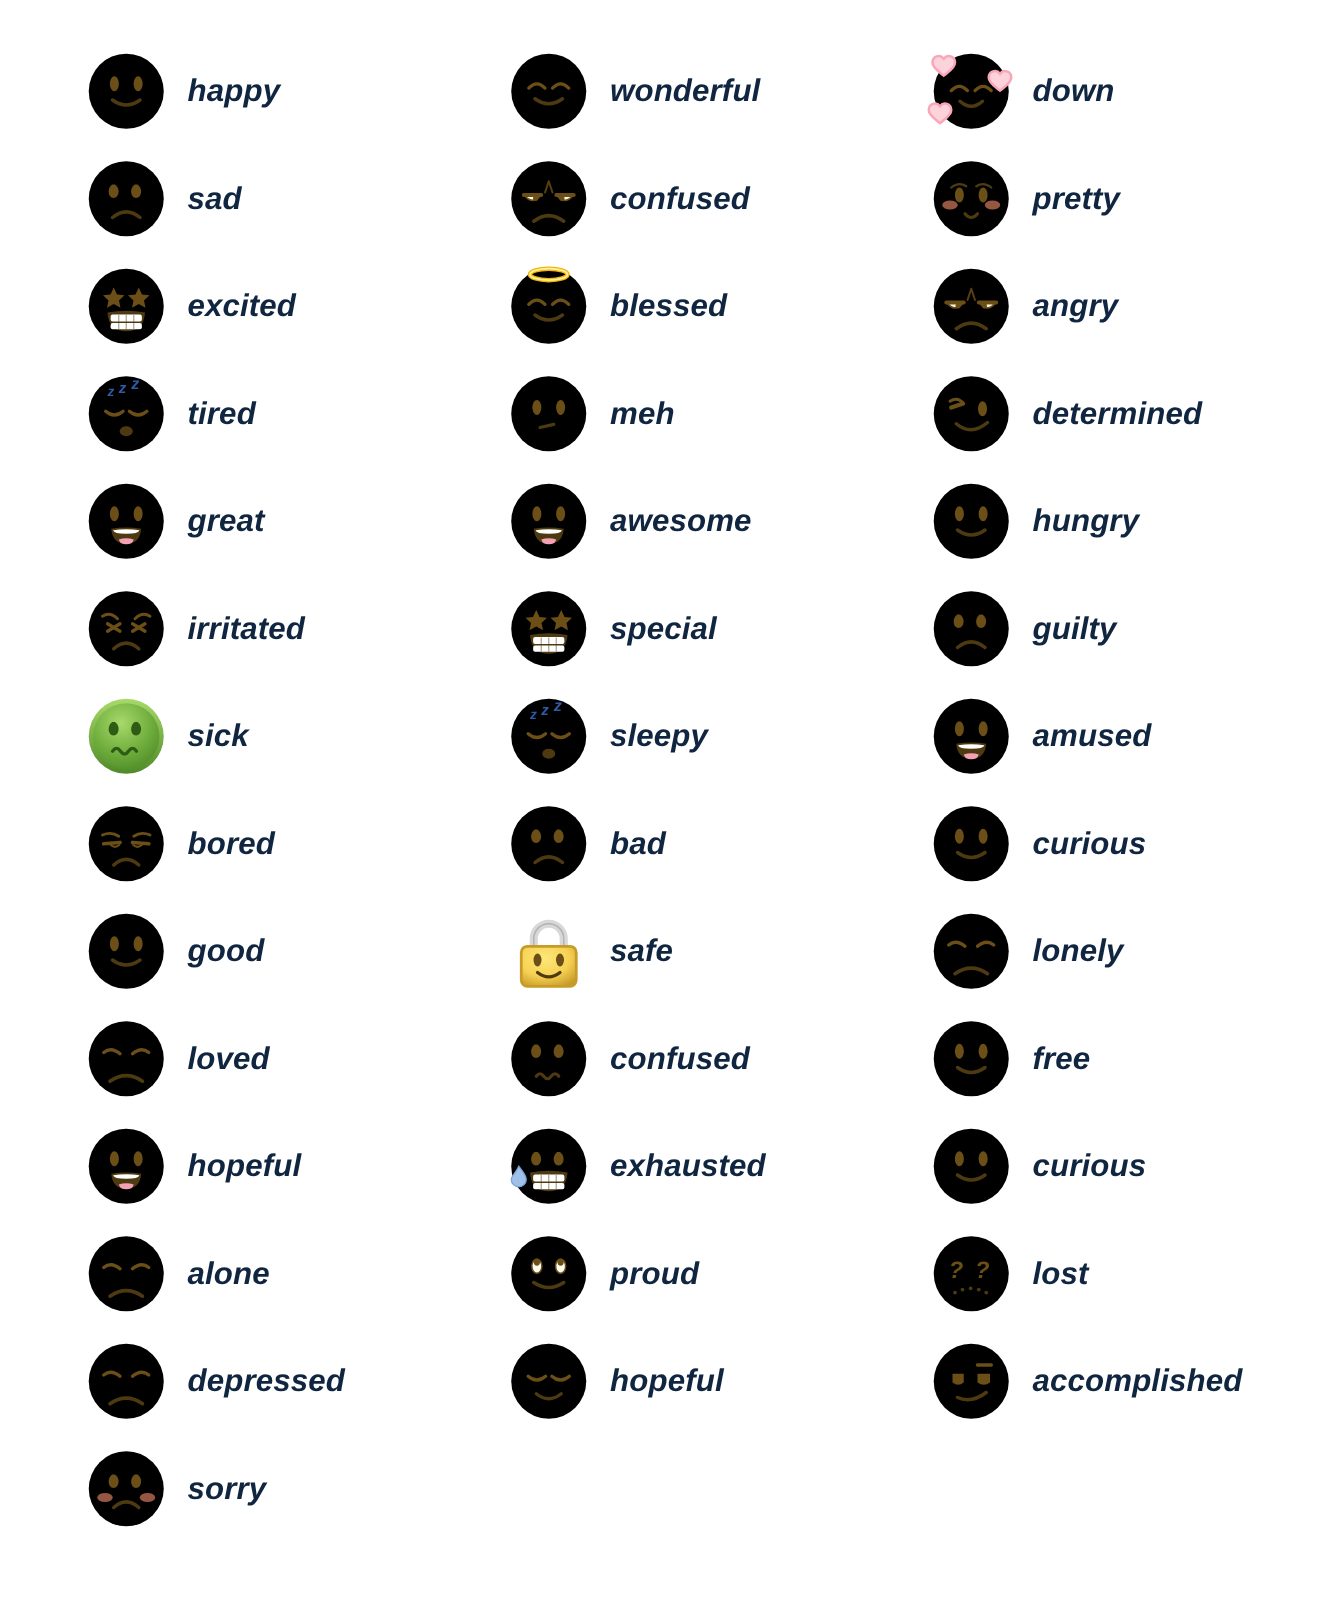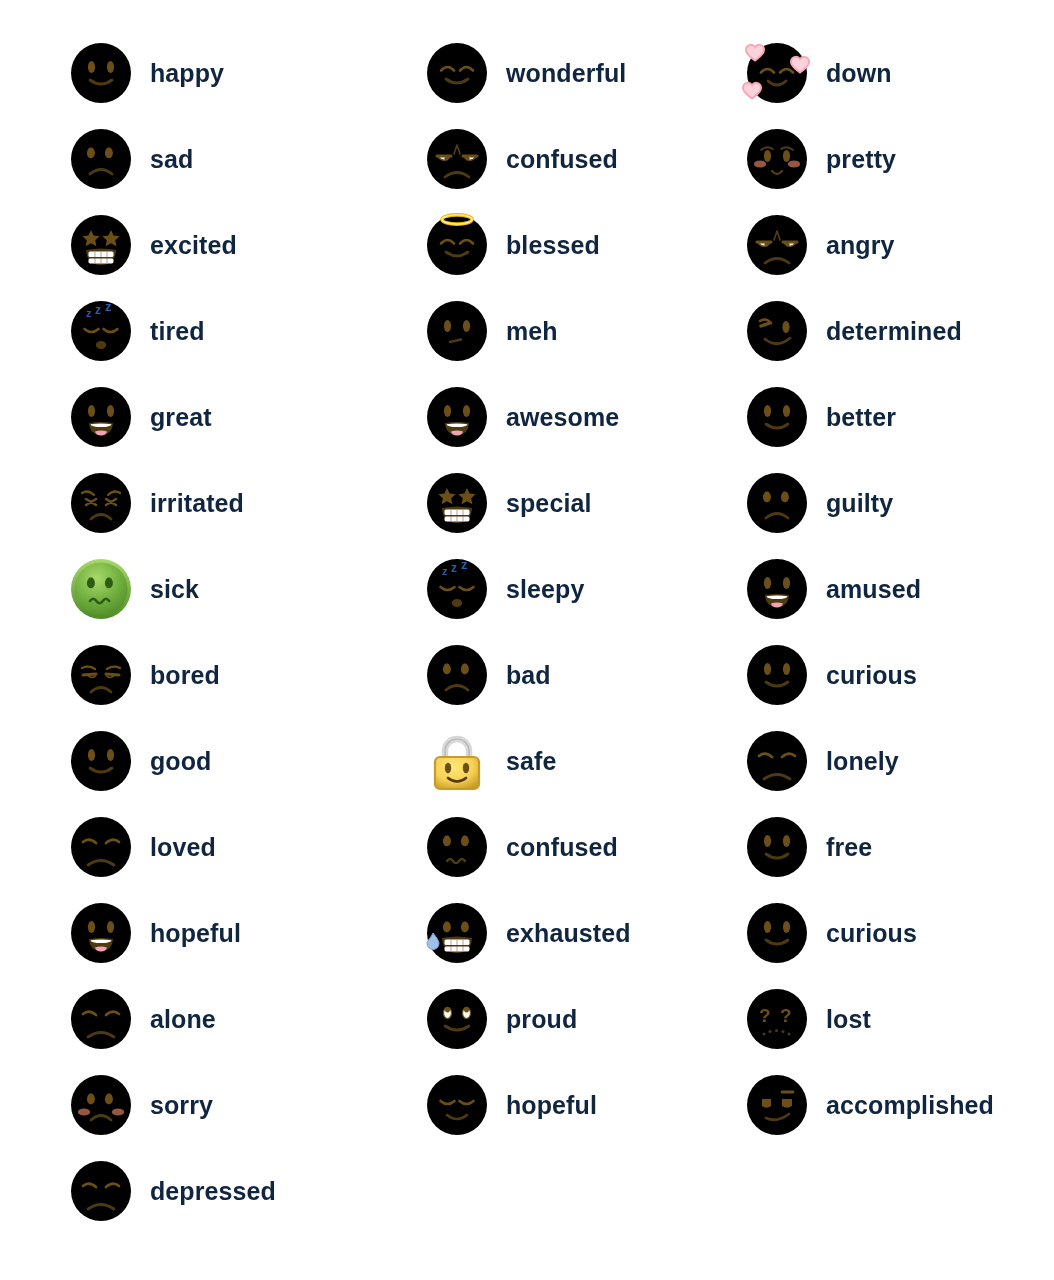--- a/index.html
+++ b/index.html
@@ -10,27 +10,28 @@
   body {
     width: 1054px;
     height: 1280px;
     font-family: "Liberation Sans", sans-serif;
     overflow: hidden;
   }
   #grid {
     position: relative;
     width: 1054px;
     height: 1112px;
+    font-style: italic;
   }
   .col {
     position: absolute;
     top: 30px;
   }
   .col-0 { left: 68px; }
-  .col-1 { left: 424px; }
+  .col-1 { left: 406px; }
   .col-2 { left: 744px; }
 
   .row {
     display: flex;
     align-items: center;
     height: 86px;
     width: 330px;
   }
   .emoji-wrap {
     width: 66px;
@@ -352,63 +353,63 @@
      <path d="M37,28 q7,-6 13,-1" fill="none" stroke="#6b4f17" stroke-width="2.7" stroke-linecap="round"></path>
             <path d="M19,50 Q32,41 45,50" fill="none" stroke="#4e3a10" stroke-width="2.8" stroke-linecap="round"></path>
           </svg>
         </div>
         <span class="label">alone</span>
       </div>
       <div class="row">
         <div class="emoji-wrap">
           <svg viewBox="0 0 64 64" xmlns="http://www.w3.org/2000/svg">
   <defs>
+    <radialGradient id="fgg13" cx="42%" cy="30%" r="78%">
+      <stop offset="0%" stop-color="undefined"></stop>
+      <stop offset="58%" stop-color="undefined"></stop>
+      <stop offset="100%" stop-color="undefined"></stop>
+    </radialGradient>
+    <linearGradient id="rgg13" x1="0" y1="0" x2="0" y2="1">
+      <stop offset="0%" stop-color="undefined"></stop>
+      <stop offset="100%" stop-color="undefined"></stop>
+    </linearGradient>
+  </defs>
+            <circle cx="32" cy="32" r="30" fill="url(#rgg13)"></circle>
+            <circle cx="32" cy="32" r="26.5" fill="url(#fgg13)"></circle>
+            <path d="M14,27 q6,-5 13,1" fill="none" stroke="#6b4f17" stroke-width="2.7" stroke-linecap="round"></path>
+     <path d="M37,28 q7,-6 13,-1" fill="none" stroke="#6b4f17" stroke-width="2.7" stroke-linecap="round"></path>
+            <path d="M19,50 Q32,41 45,50" fill="none" stroke="#4e3a10" stroke-width="2.8" stroke-linecap="round"></path>
+          </svg>
+        </div>
+        <span class="label">depressed</span>
+      </div>
+      <div class="row">
+        <div class="emoji-wrap">
+          <svg viewBox="0 0 64 64" xmlns="http://www.w3.org/2000/svg">
+  <defs>
     <radialGradient id="fgg12" cx="42%" cy="30%" r="78%">
       <stop offset="0%" stop-color="undefined"></stop>
       <stop offset="58%" stop-color="undefined"></stop>
       <stop offset="100%" stop-color="undefined"></stop>
     </radialGradient>
     <linearGradient id="rgg12" x1="0" y1="0" x2="0" y2="1">
       <stop offset="0%" stop-color="undefined"></stop>
       <stop offset="100%" stop-color="undefined"></stop>
     </linearGradient>
   </defs>
             <circle cx="32" cy="32" r="30" fill="url(#rgg12)"></circle>
             <circle cx="32" cy="32" r="26.5" fill="url(#fgg12)"></circle>
             <path d="M23 20.5 c3.2 2.4 3.6 6.4 1.9 9 -1.6 2.4 -4.6 2.4 -6.1 0 -1.6 -2.6 -1.1 -6.6 1.9 -9 z" fill="#6b4f17"></path>
             <path d="M41 20.5 c3.2 2.4 3.6 6.4 1.9 9 -1.6 2.4 -4.6 2.4 -6.1 0 -1.6 -2.6 -1.1 -6.6 1.9 -9 z" fill="#6b4f17"></path>
             <ellipse cx="15" cy="39" rx="6.2" ry="3.6" fill="#f08a6a" opacity="0.62"></ellipse>
    <ellipse cx="49" cy="39" rx="6.2" ry="3.6" fill="#f08a6a" opacity="0.62"></ellipse>
             <path d="M22,47 Q32,38 42,47" fill="none" stroke="#4e3a10" stroke-width="2.8" stroke-linecap="round"></path>
           </svg>
         </div>
         <span class="label">sorry</span>
-      </div>
-      <div class="row">
-        <div class="emoji-wrap">
-          <svg viewBox="0 0 64 64" xmlns="http://www.w3.org/2000/svg">
-  <defs>
-    <radialGradient id="fgg13" cx="42%" cy="30%" r="78%">
-      <stop offset="0%" stop-color="undefined"></stop>
-      <stop offset="58%" stop-color="undefined"></stop>
-      <stop offset="100%" stop-color="undefined"></stop>
-    </radialGradient>
-    <linearGradient id="rgg13" x1="0" y1="0" x2="0" y2="1">
-      <stop offset="0%" stop-color="undefined"></stop>
-      <stop offset="100%" stop-color="undefined"></stop>
-    </linearGradient>
-  </defs>
-            <circle cx="32" cy="32" r="30" fill="url(#rgg13)"></circle>
-            <circle cx="32" cy="32" r="26.5" fill="url(#fgg13)"></circle>
-            <path d="M14,27 q6,-5 13,1" fill="none" stroke="#6b4f17" stroke-width="2.7" stroke-linecap="round"></path>
-     <path d="M37,28 q7,-6 13,-1" fill="none" stroke="#6b4f17" stroke-width="2.7" stroke-linecap="round"></path>
-            <path d="M19,50 Q32,41 45,50" fill="none" stroke="#4e3a10" stroke-width="2.8" stroke-linecap="round"></path>
-          </svg>
-        </div>
-        <span class="label">depressed</span>
       </div>
     </div>
     <div class="col col-1">
       <div class="row">
         <div class="emoji-wrap">
           <svg viewBox="0 0 64 64" xmlns="http://www.w3.org/2000/svg">
   <defs>
     <radialGradient id="fgg14" cx="42%" cy="30%" r="78%">
       <stop offset="0%" stop-color="undefined"></stop>
       <stop offset="58%" stop-color="undefined"></stop>
@@ -851,21 +852,21 @@
       <stop offset="100%" stop-color="undefined"></stop>
     </linearGradient>
   </defs>
             <circle cx="32" cy="32" r="30" fill="url(#rgg31)"></circle>
             <circle cx="32" cy="32" r="26.5" fill="url(#fgg31)"></circle>
             <ellipse cx="22.5" cy="26" rx="3.6" ry="6" fill="#6b4f17"></ellipse>
             <ellipse cx="41.5" cy="26" rx="3.6" ry="6" fill="#6b4f17"></ellipse>
             <path d="M21,39 Q32,47 43,39" fill="none" stroke="#4e3a10" stroke-width="2.8" stroke-linecap="round"></path>
           </svg>
         </div>
-        <span class="label">better</span>
+        <span class="label">hungry</span>
       </div>
       <div class="row">
         <div class="emoji-wrap">
           <svg viewBox="0 0 64 64" xmlns="http://www.w3.org/2000/svg">
   <defs>
     <radialGradient id="fgg32" cx="42%" cy="30%" r="78%">
       <stop offset="0%" stop-color="undefined"></stop>
       <stop offset="58%" stop-color="undefined"></stop>
       <stop offset="100%" stop-color="undefined"></stop>
     </radialGradient>

